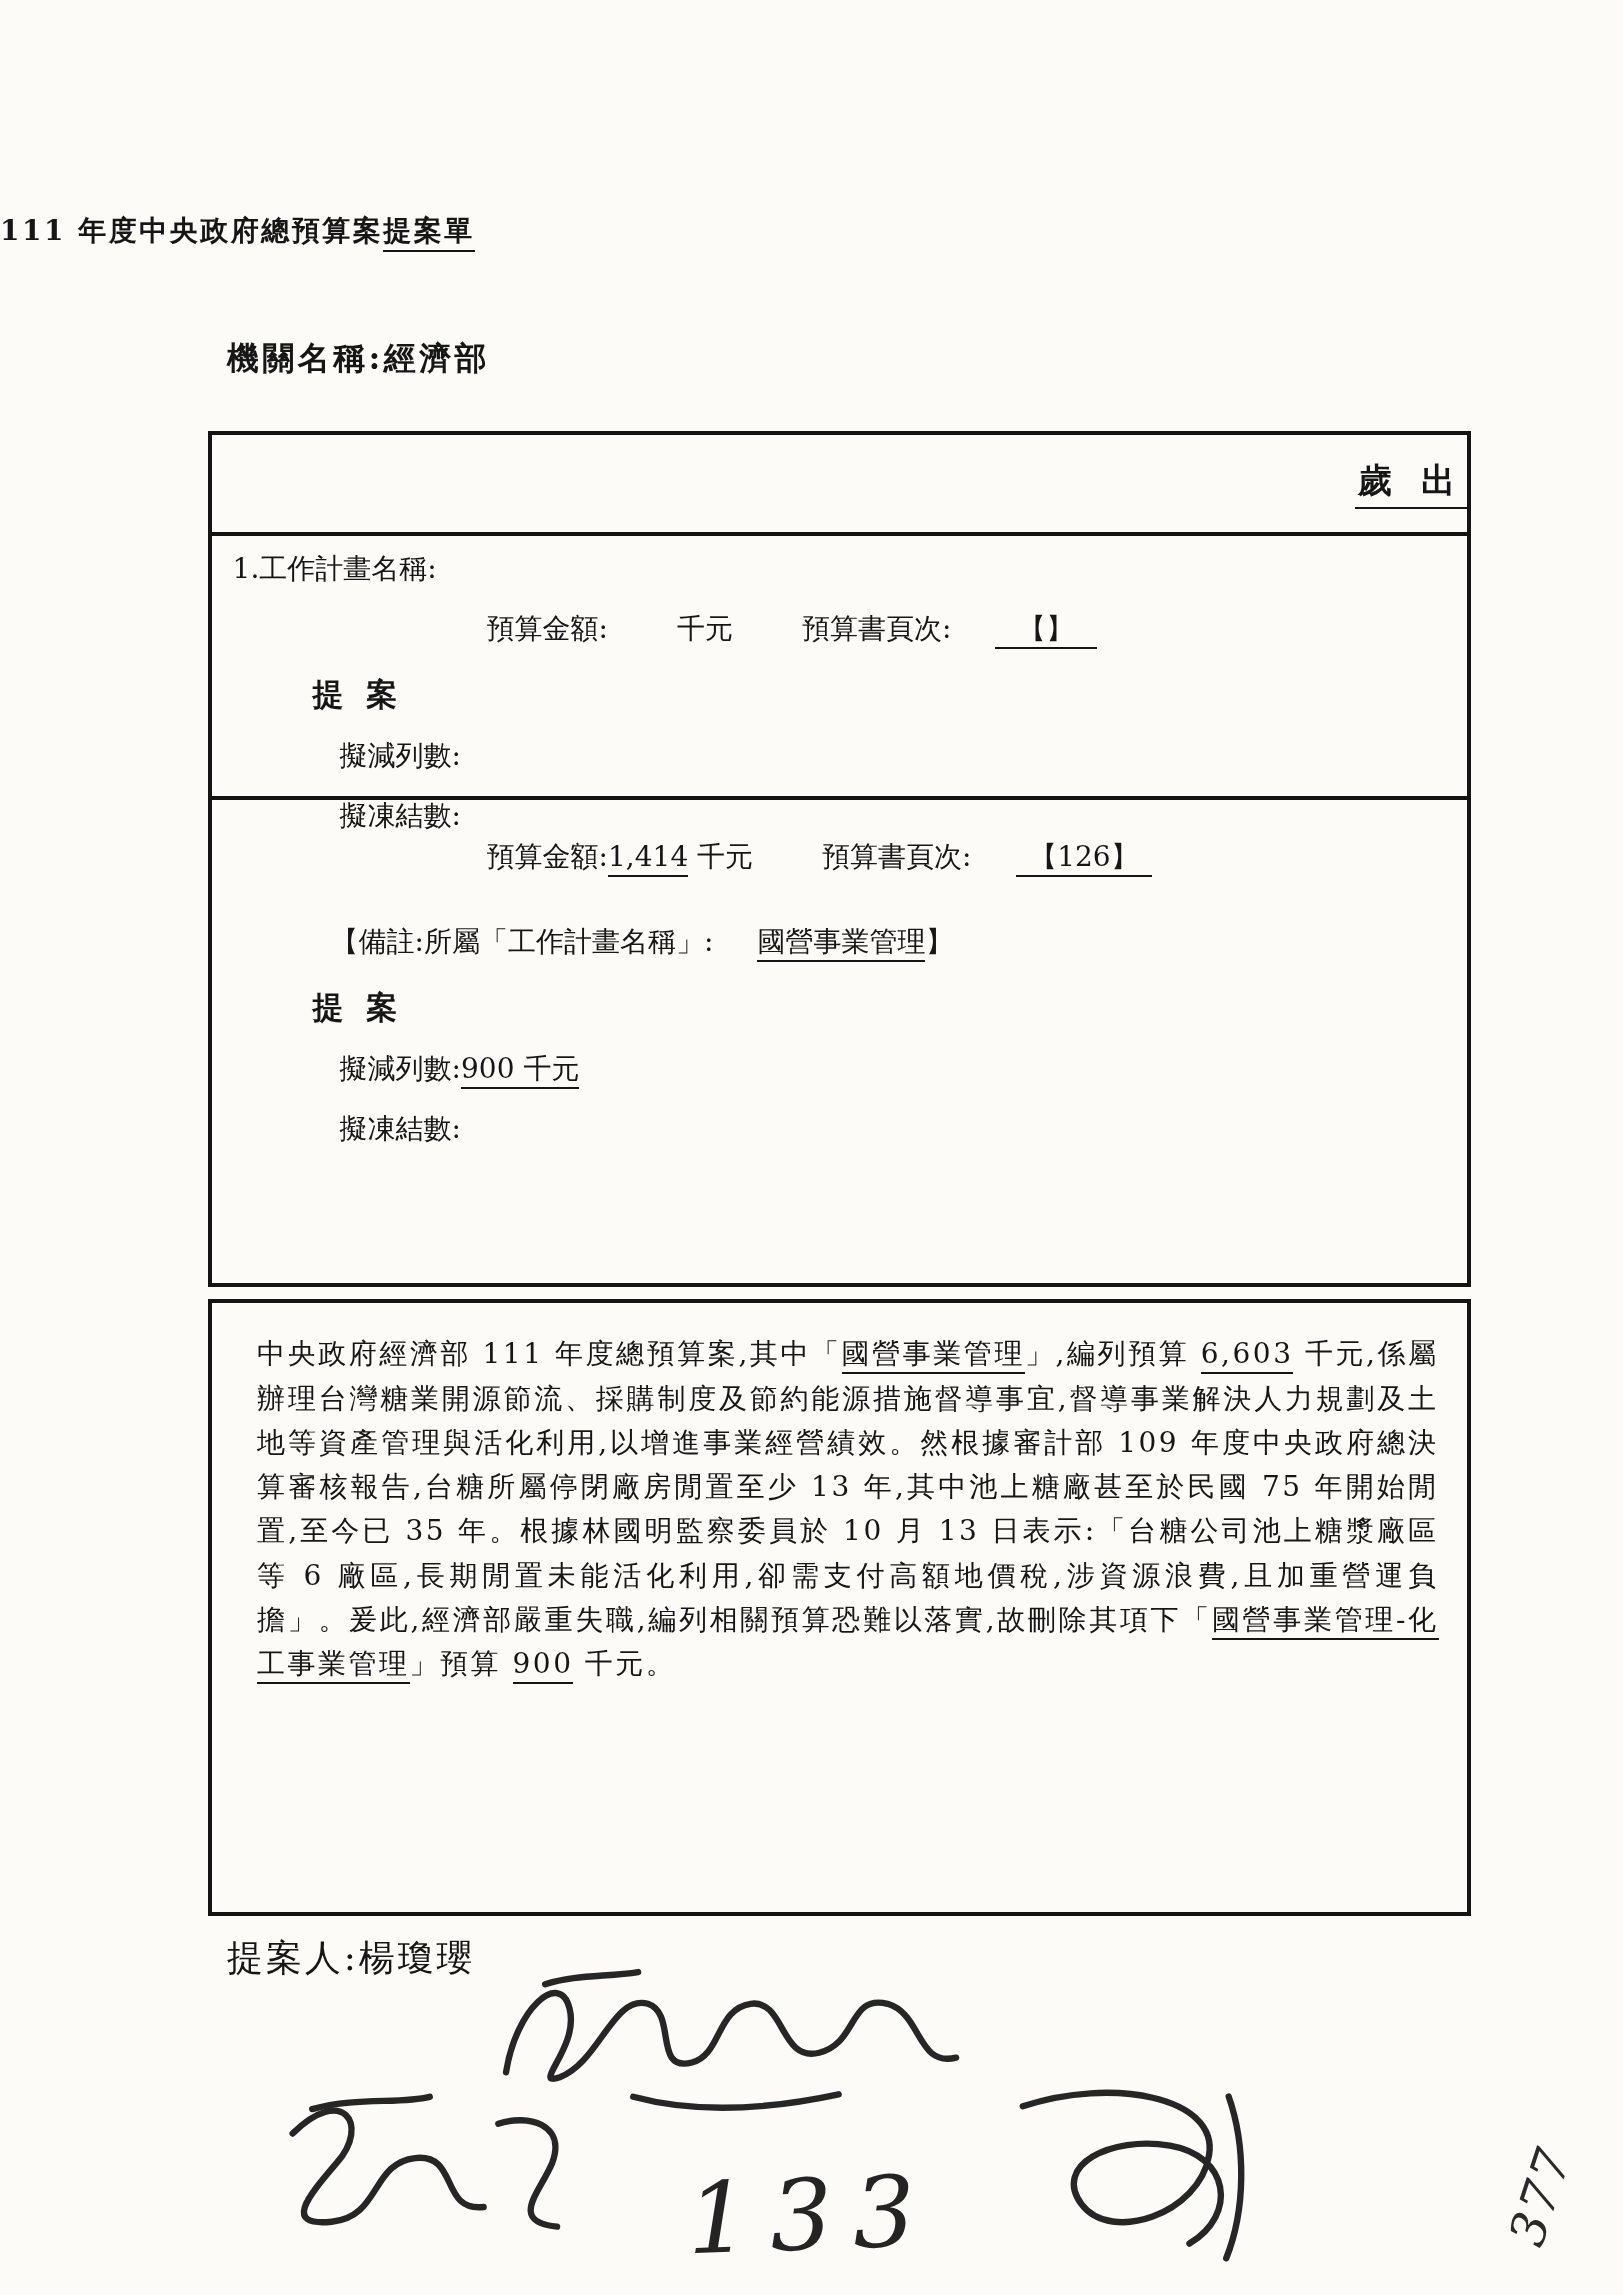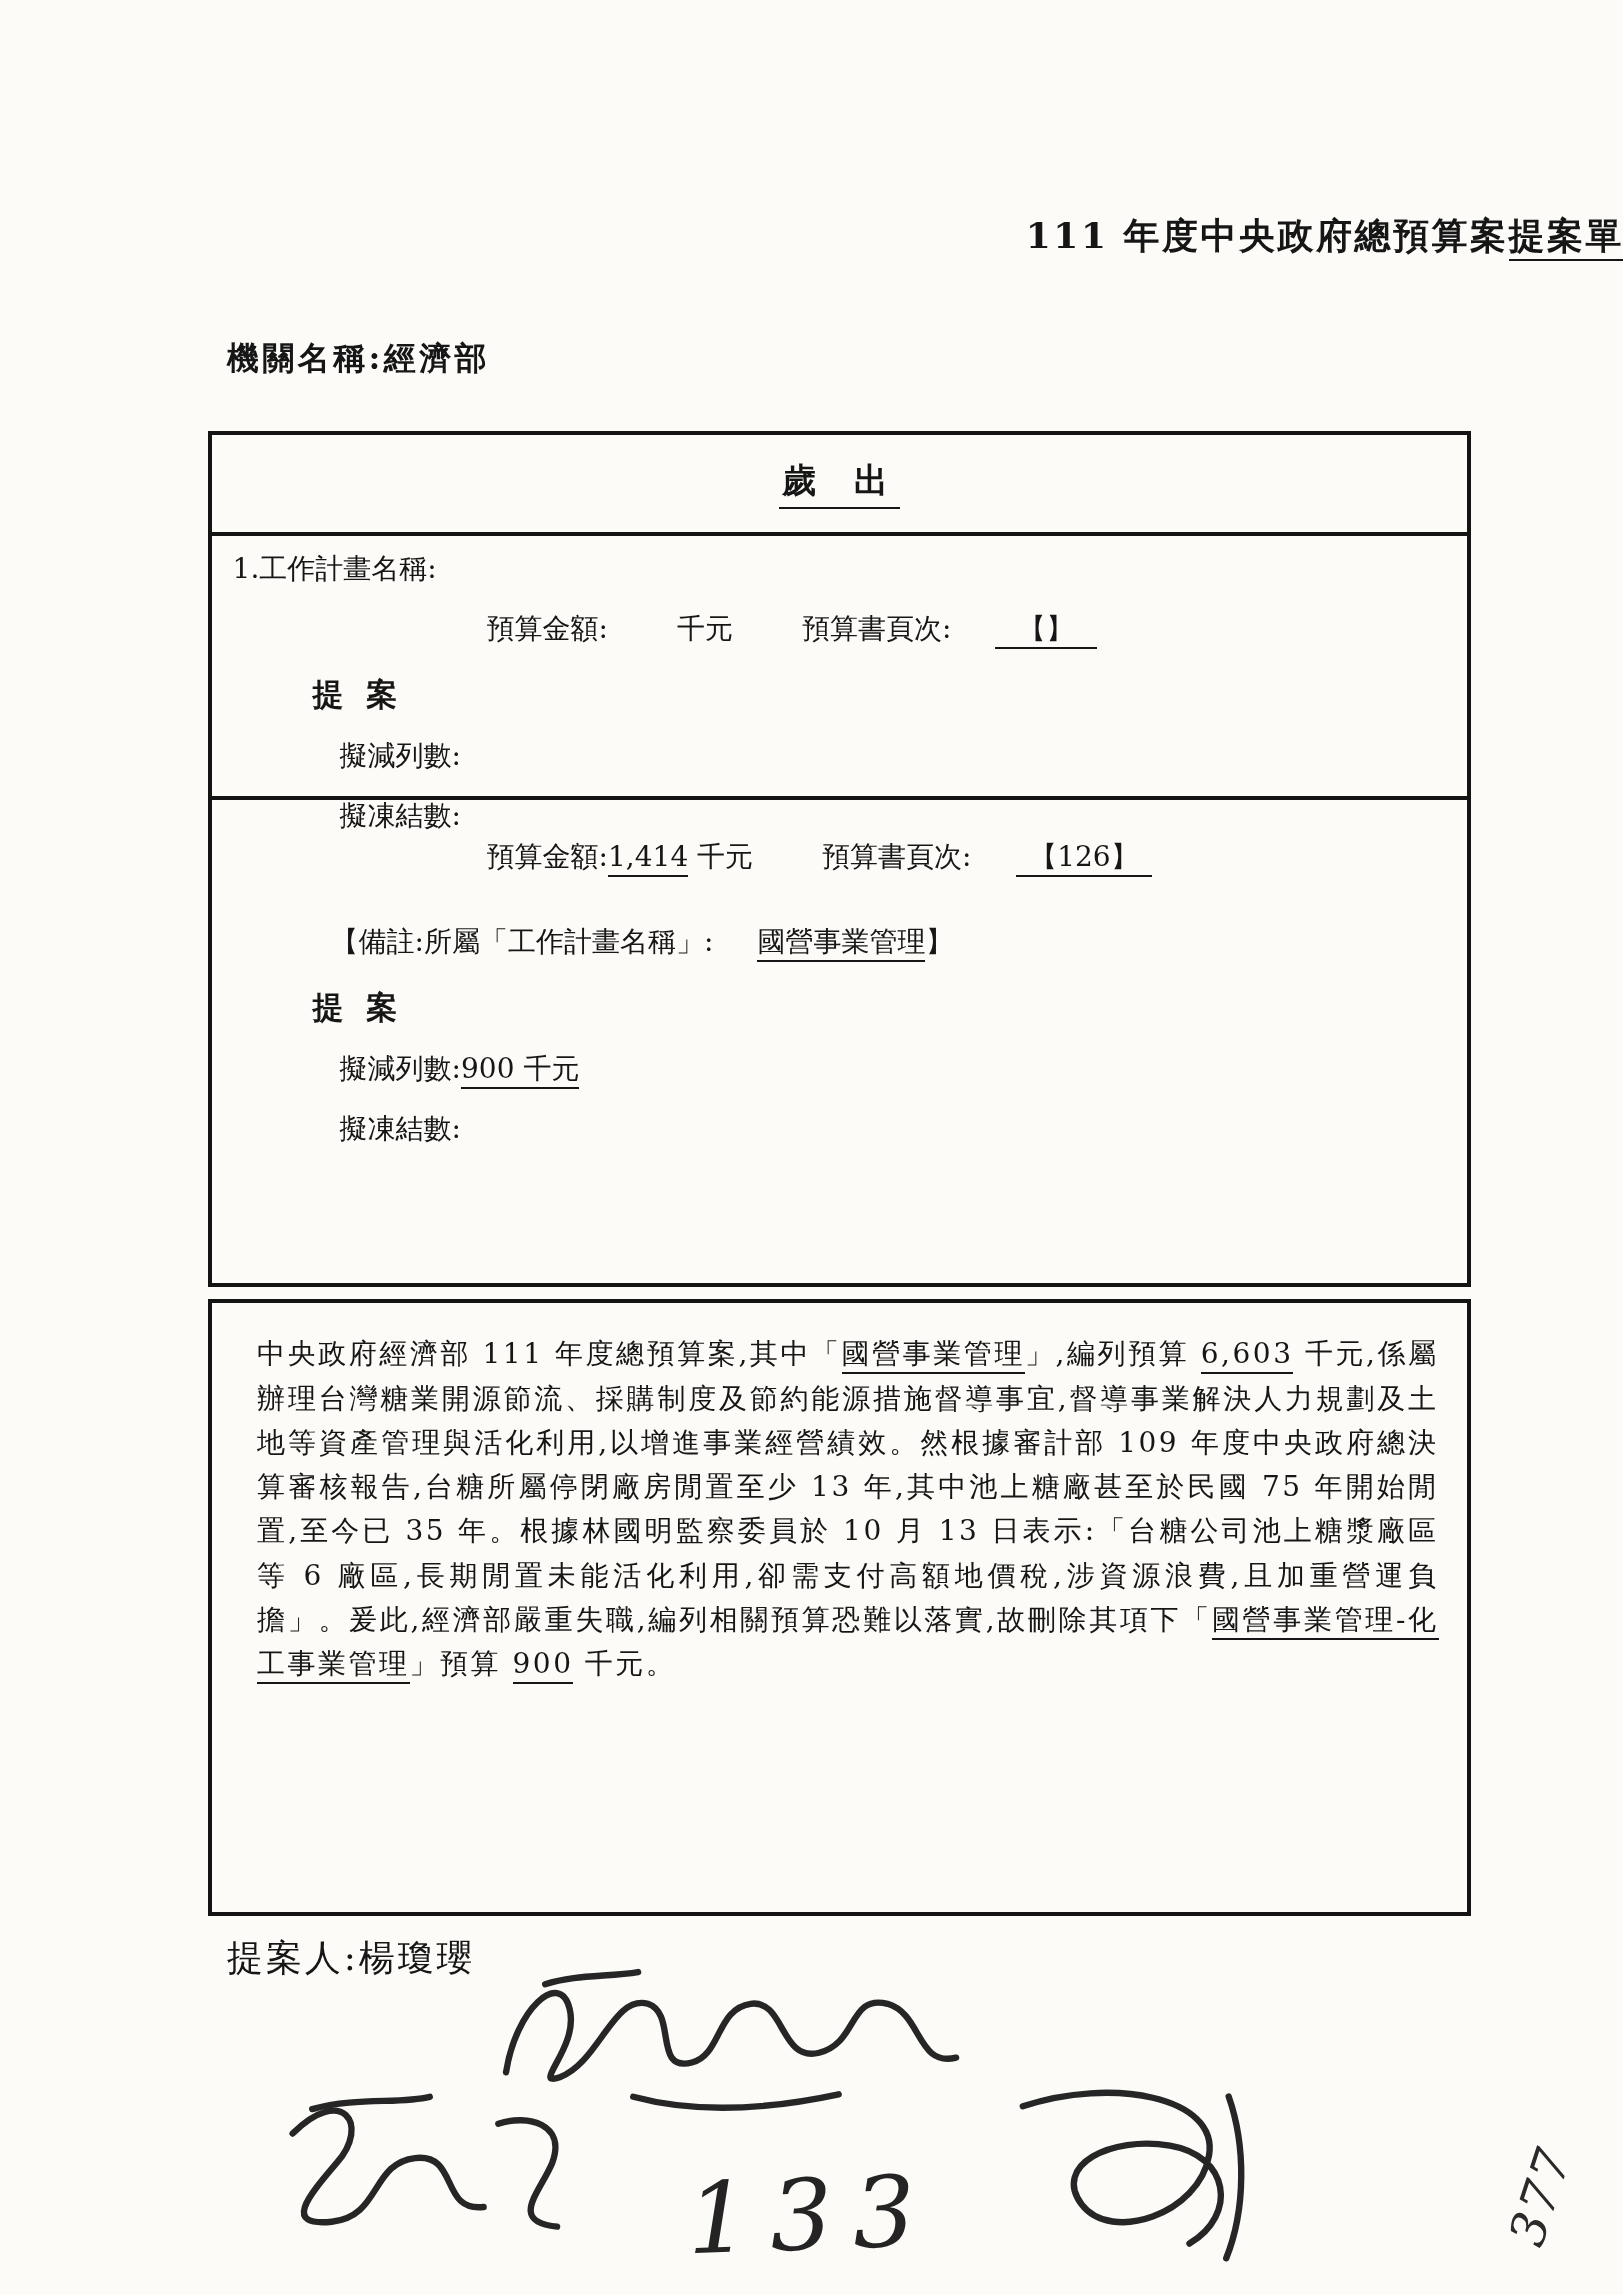--- a/index.html
+++ b/index.html
@@ -8,38 +8,38 @@
     position:relative;
     width:1624px; height:2295px;
     background:#fcfbf8;
     font-family:"DejaVu Serif","Liberation Serif",serif;
     color:#161616;
     overflow:hidden;
   }
   
   .doc-title {
     position:absolute; top:212px; left:0; width:100%;
-    text-align:right; font-size:36px; font-weight:bold; letter-spacing:2.5px;
+    text-align:left; font-size:28px; font-weight:bold; letter-spacing:2.5px;
     white-space:nowrap;
   }
   .doc-title .tail { border-bottom:2.9px solid #161616; padding-bottom:2.9px; }
   
   .agency {
     position:absolute; top:337px; left:227px;
     font-size:32px; font-weight:bold; letter-spacing:3.4px;
   }
   
   .box1 {
     position:absolute; left:208px; top:431px; width:1263px; height:856px;
     border:4.4px solid #141414; display:flex; flex-direction:column;
     background:#fcfbf8;
   }
   .box-header {
     height:101px; border-bottom:4.4px solid #141414;
-    display:flex; align-items:center; justify-content:center;font-family:Liberation Mono, monospace;
+    display:flex; align-items:center; justify-content:flex-end;
   }
   .box-header .hdr-text {
     font-size:34px; font-weight:bold; letter-spacing:8.8px;
     border-bottom:2.9px solid #161616; padding:0 2.9px 3.9px 2.9px;
   }
   .section1 {
     height:264px; border-bottom:4.4px solid #141414;
     padding:13.7px 19.6px 0 20.6px; font-size:28px;
   }
   .section2 { flex:1; padding:15.7px 19.6px 0 20.6px; font-size:28px; }

